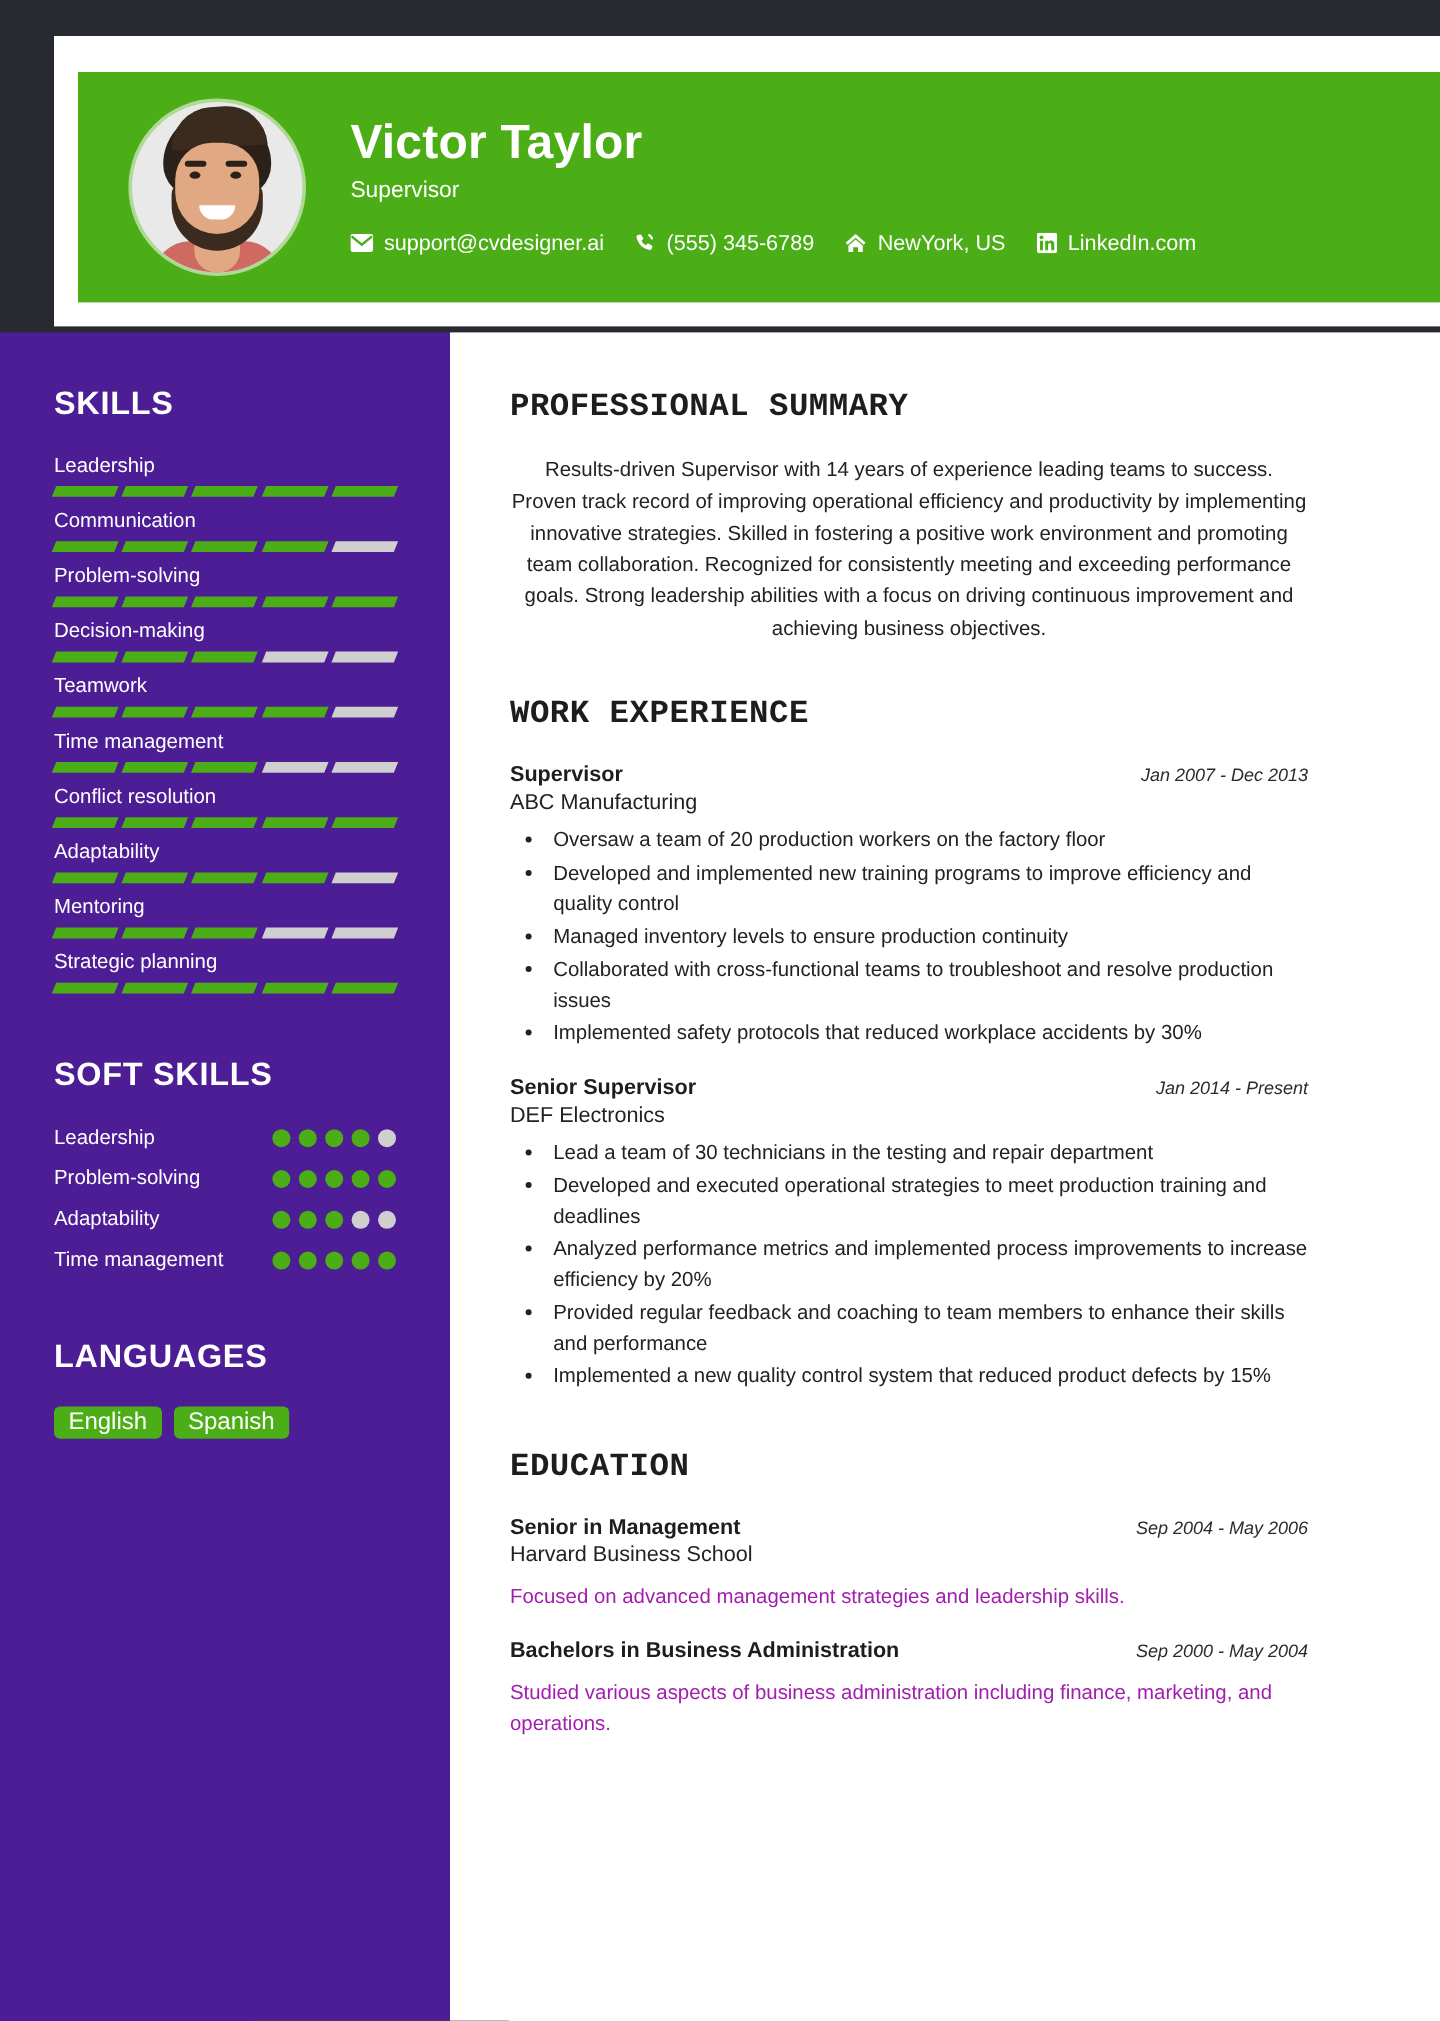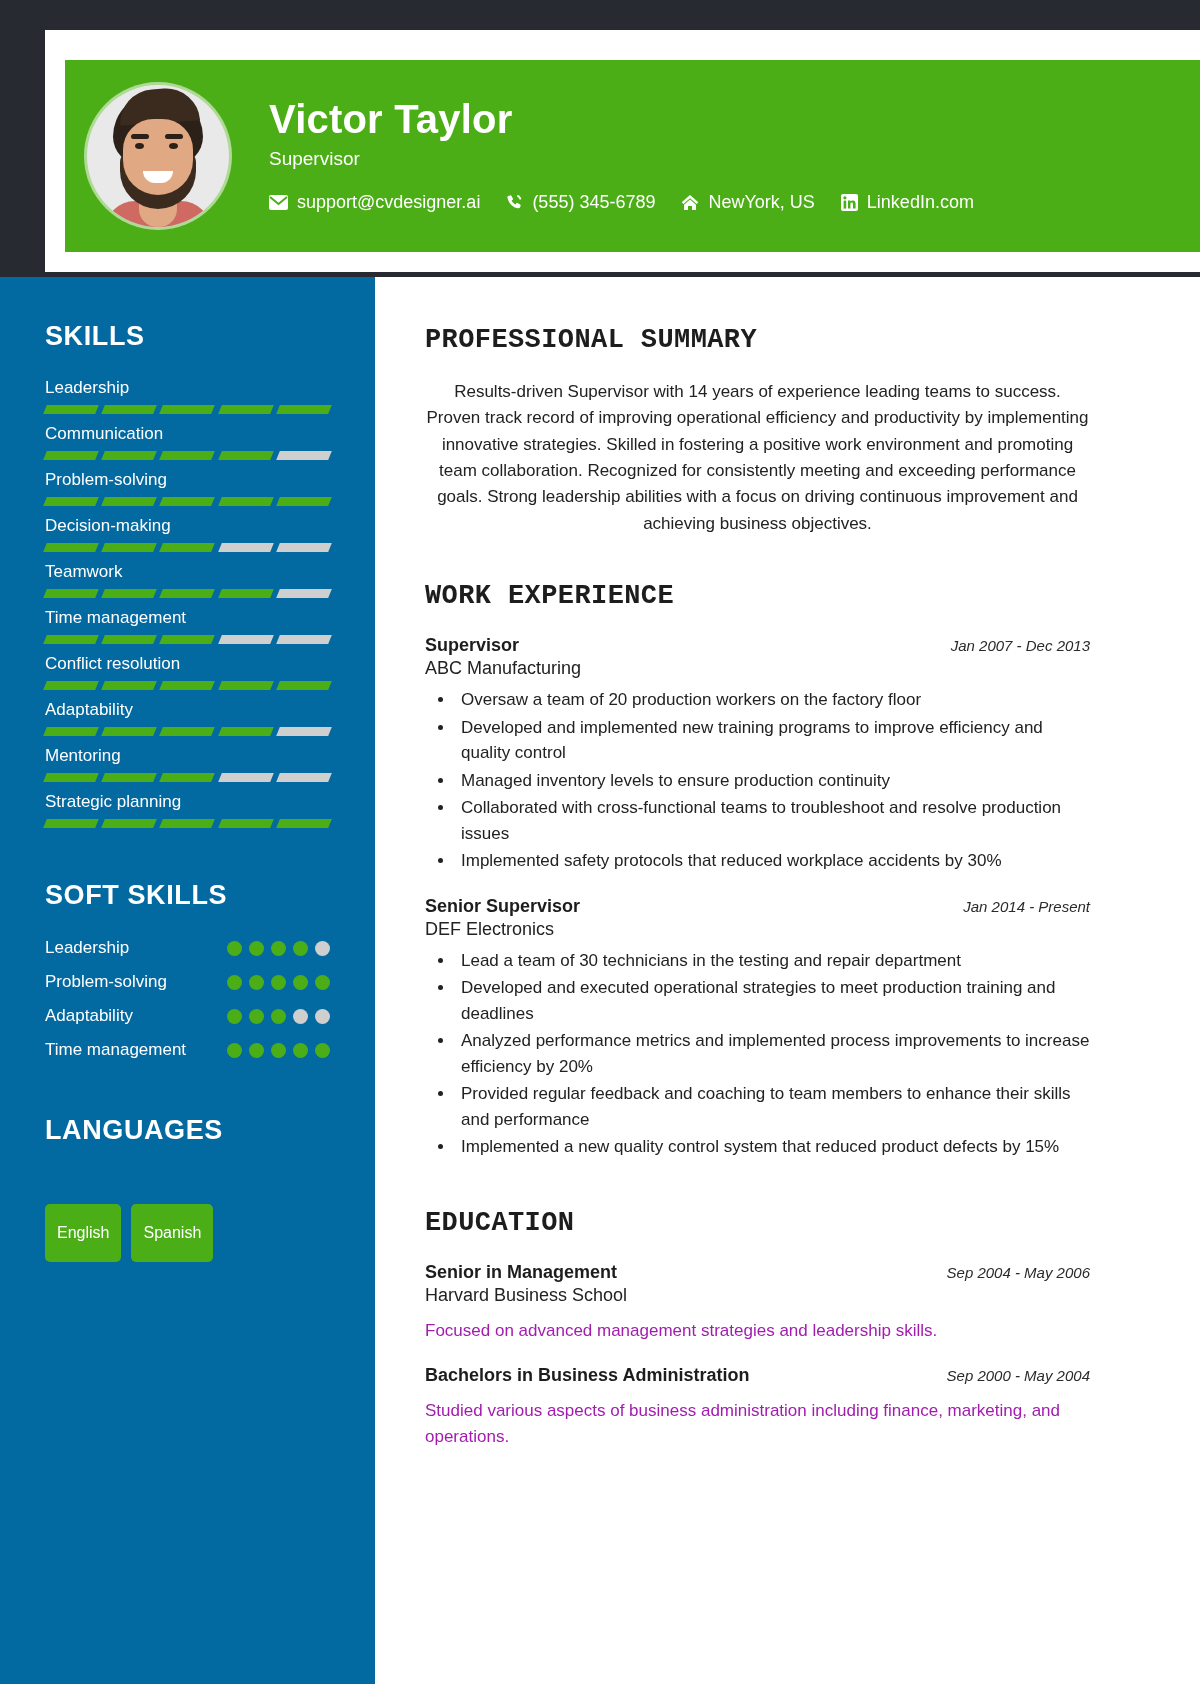--- a/index.html
+++ b/index.html
@@ -11,21 +11,21 @@
   }
   .page { position:relative; width:1200px; height:1684px; overflow:hidden; }
 
   
   .header-wrap{
     position:absolute; left:45px; top:30px; right:0; height:242px;
     background:#ffffff; padding:30px 0 0 20px;
   }
   .header{
     background:#4CAE17; height:192px; width:100%;
-    display:flex; align-items:center; padding-left:22px; gap:40px;
+    display:flex; align-items:center; padding-left:45px; gap:40px;
   }
   .avatar{
     width:142px; height:142px; border-radius:50%;
     background:#e9e9e9; flex:0 0 142px; position:relative; overflow:hidden;
     box-shadow:0 0 0 3px rgba(255,255,255,.55);
   }
   
   .av-hair{position:absolute;left:26px;top:8px;width:90px;height:72px;border-radius:46px 46px 30px 30px;background:#2c2118;}
   .av-hair:after{content:"";position:absolute;left:6px;top:-4px;width:80px;height:34px;border-radius:40px 40px 0 0;background:#3a2b1e;transform:rotate(-4deg);}
   .av-face{position:absolute;left:36px;top:34px;width:70px;height:76px;border-radius:35px 35px 40px 40px;background:#e0a883;}
@@ -44,21 +44,21 @@
     line-height:1.15; margin-bottom:6px;
   }
   .role{ font-size:19px; color:#fff; margin-bottom:22px; }
   .contacts{ display:flex; align-items:center; gap:26px; flex-wrap:nowrap;}
   .ci{ display:flex; align-items:center; gap:9px; color:#fff; font-size:18px; white-space:nowrap;}
   .ci svg{ display:block; }
 
   
   .sidebar{
     position:absolute; left:0; top:277px; width:375px; bottom:0;
-    background:#0369a1; padding:44px 45px 0 45px; color:#fff;
+    background:#4c1d95; padding:44px 45px 0 45px; color:#fff;
   }
   .side-title{
     font-size:27px; font-weight:bold; letter-spacing:.6px; color:#fff;
     margin-bottom:26px;
   }
   .skill-name{ font-size:17px; color:#fff; margin-bottom:7px; font-weight:400;}
   .skill-row{ margin-bottom:10px; }
   .bar{ display:flex; gap:6px; width:285px; margin-bottom:9px;}
   .seg{ flex:1; height:9px; background:#cfcfcf; transform:skewX(-22deg); }
   .seg.on{ background:#4CAE17; }
@@ -68,22 +68,22 @@
     display:flex; align-items:flex-start; justify-content:space-between;
     margin-bottom:11px; gap:10px;
   }
   .soft-label{ font-size:17px; color:#fff; max-width:170px; line-height:1.35;}
   .dots{ display:flex; gap:7px; padding-top:4px; flex:0 0 auto;}
   .dot{ width:15px; height:15px; border-radius:50%; background:#cfcfcf; }
   .dot.on{ background:#4CAE17; }
 
   .lang-tags{ display:flex; gap:10px; flex-wrap:wrap; }
   .tag{
-    background:#4CAE17; color:#fff; font-size:16px;
-    padding:19px 12px; border-radius:5px; line-height:1.25;margin-top:32px;
+    background:#4CAE17; color:#fff; font-size:20px;
+    padding:1px 12px; border-radius:5px; line-height:1.25;
   }
   .block-gap{ height:42px; }
 
   
   .main{
     position:absolute; left:375px; top:277px; right:0; bottom:0;
     background:#fff; padding:48px 110px 0 50px;
   }
   .sec-title{
     font-size:27px; font-weight:bold; color:#1d1d1d; letter-spacing:.4px;

